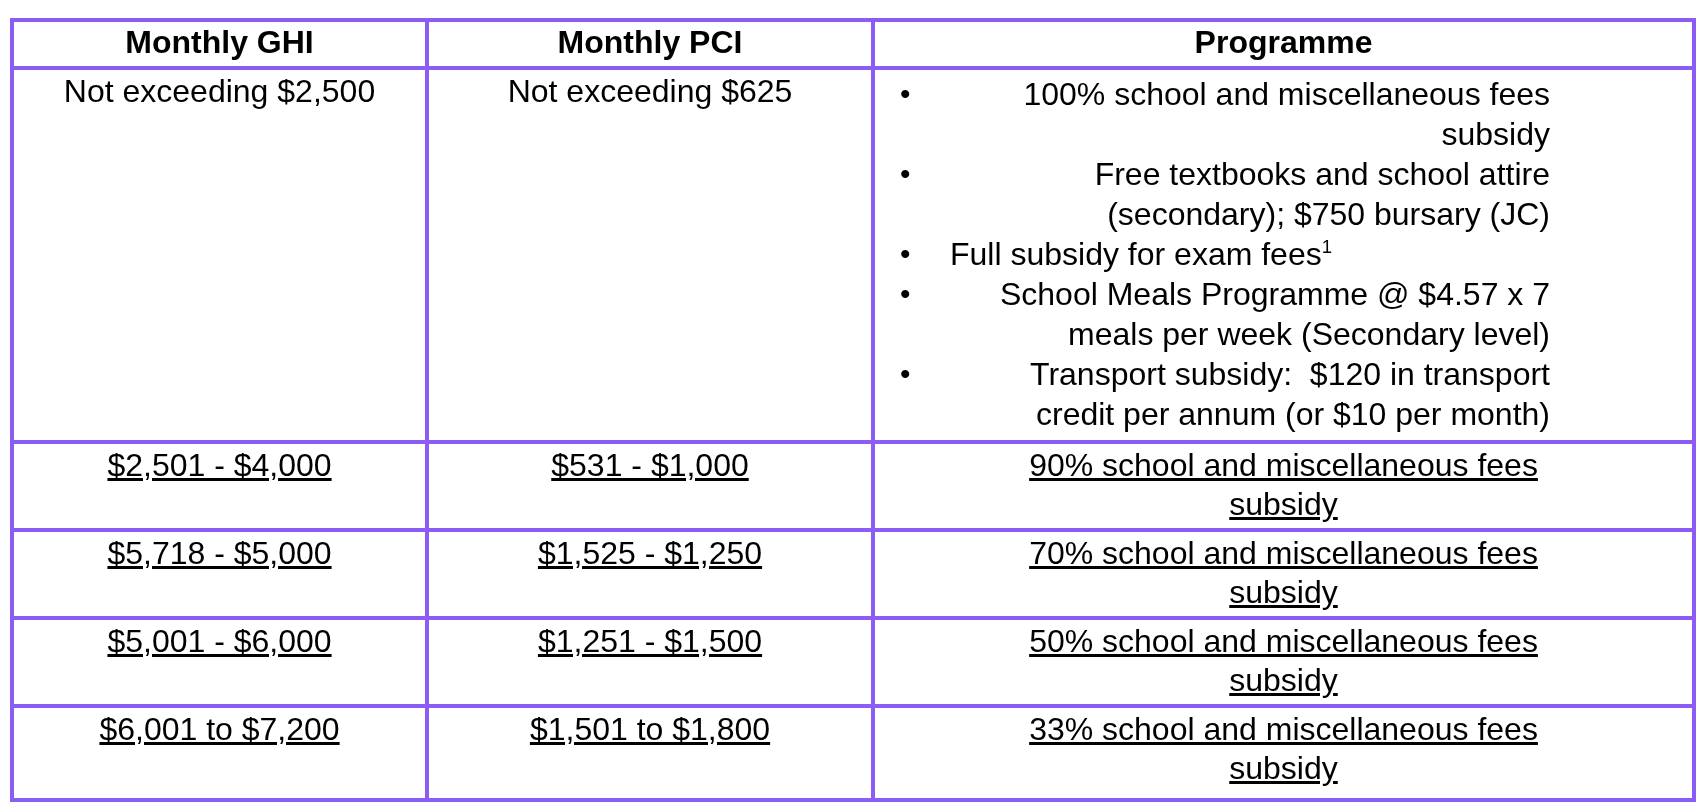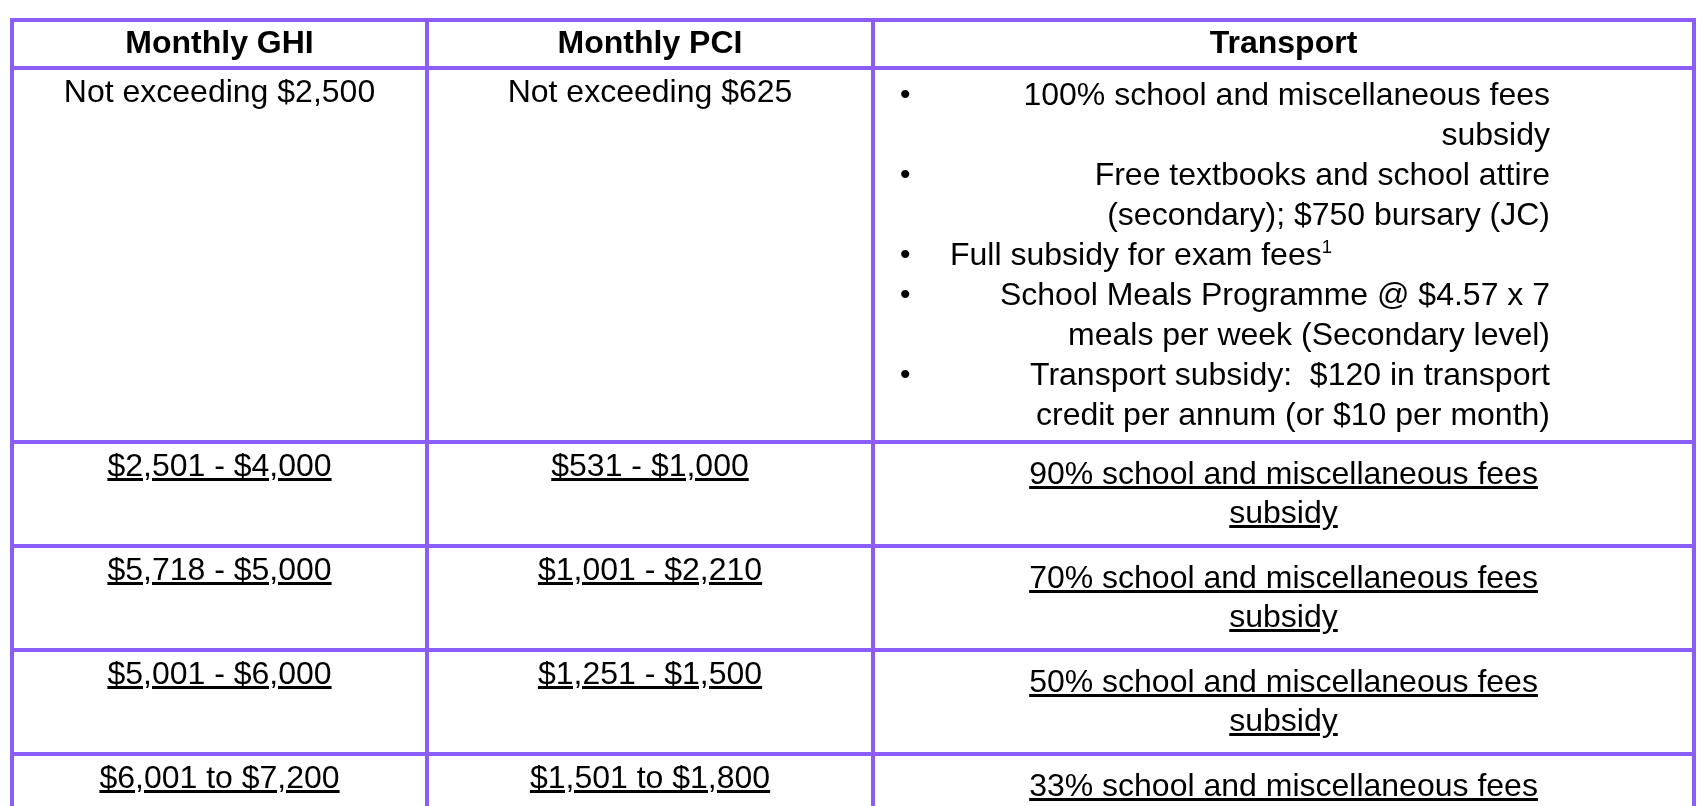--- a/index.html
+++ b/index.html
@@ -66,39 +66,39 @@
     white-space: pre-wrap;
     text-align: right;
   }
   sup.footnote {
     font-size: 0.58em;
     line-height: 0;
     vertical-align: super;
   }
   .benefit-center {
     max-width: 600px;
-    margin: 8px auto;
+    margin: 0 auto;
     text-align: center;
     line-height: 39px;
   }
 </style>
 </head>
 <body>
 
 <table class="subsidy-table">
   <colgroup>
     <col class="c1">
       <col class="c2">
       <col class="c3">
   </colgroup>
   <thead>
     <tr class="header-row">
       <th>Monthly GHI</th>
       <th>Monthly PCI</th>
-      <th>Transport</th>
+      <th>Programme</th>
     </tr>
   </thead>
   <tbody>
     <tr class="row-main">
       <td class="val-cell">Not exceeding $2,500</td>
       <td class="val-cell">Not exceeding $625</td>
       <td class="benefits-list-cell">
         <ul class="bullet-list">
           <li>
             <span class="bullet">•</span>
@@ -127,21 +127,21 @@
     <tr class="row-data">
       <td class="val-cell">$2,501 - $4,000</td>
       <td class="val-cell">$531 - $1,000</td>
       <td>
         <div class="benefit-center">90% school and miscellaneous fees subsidy</div>
       </td>
     </tr>
 
     <tr class="row-data">
       <td class="val-cell">$5,718 - $5,000</td>
-      <td class="val-cell">$1,001 - $2,210</td>
+      <td class="val-cell">$1,525 - $1,250</td>
       <td>
         <div class="benefit-center">70% school and miscellaneous fees subsidy</div>
       </td>
     </tr>
 
     <tr class="row-data">
       <td class="val-cell">$5,001 - $6,000</td>
       <td class="val-cell">$1,251 - $1,500</td>
       <td>
         <div class="benefit-center">50% school and miscellaneous fees subsidy</div>

